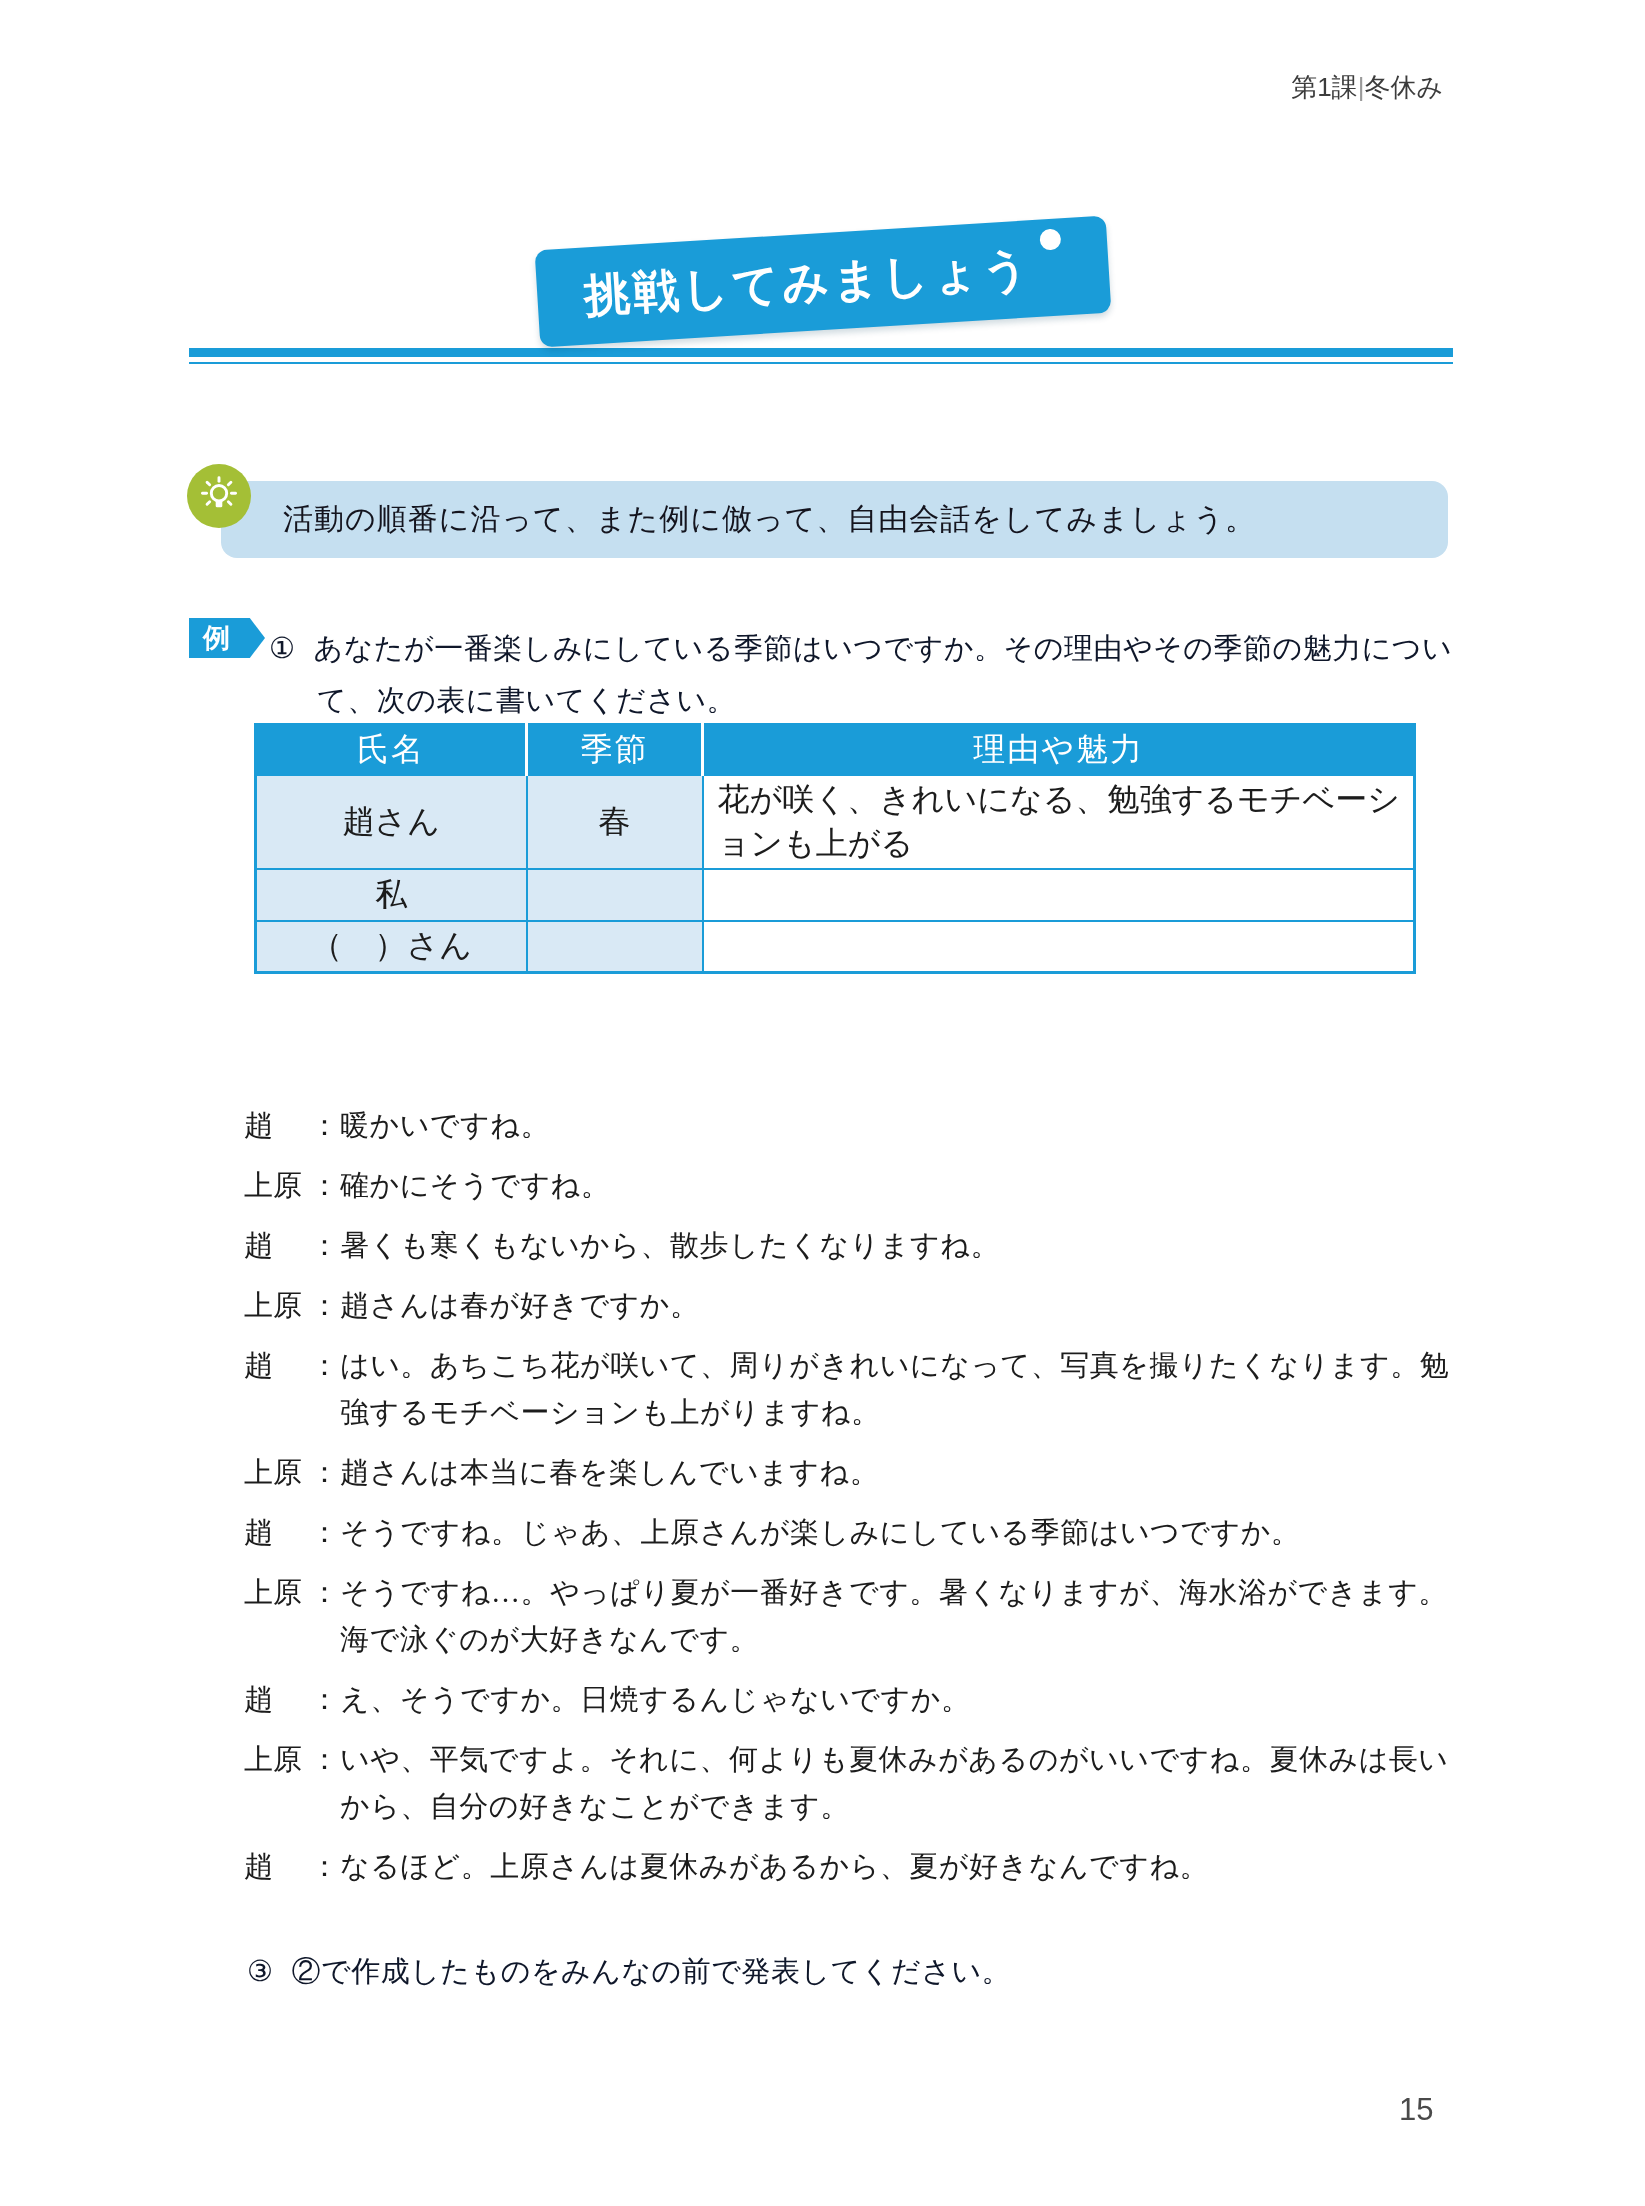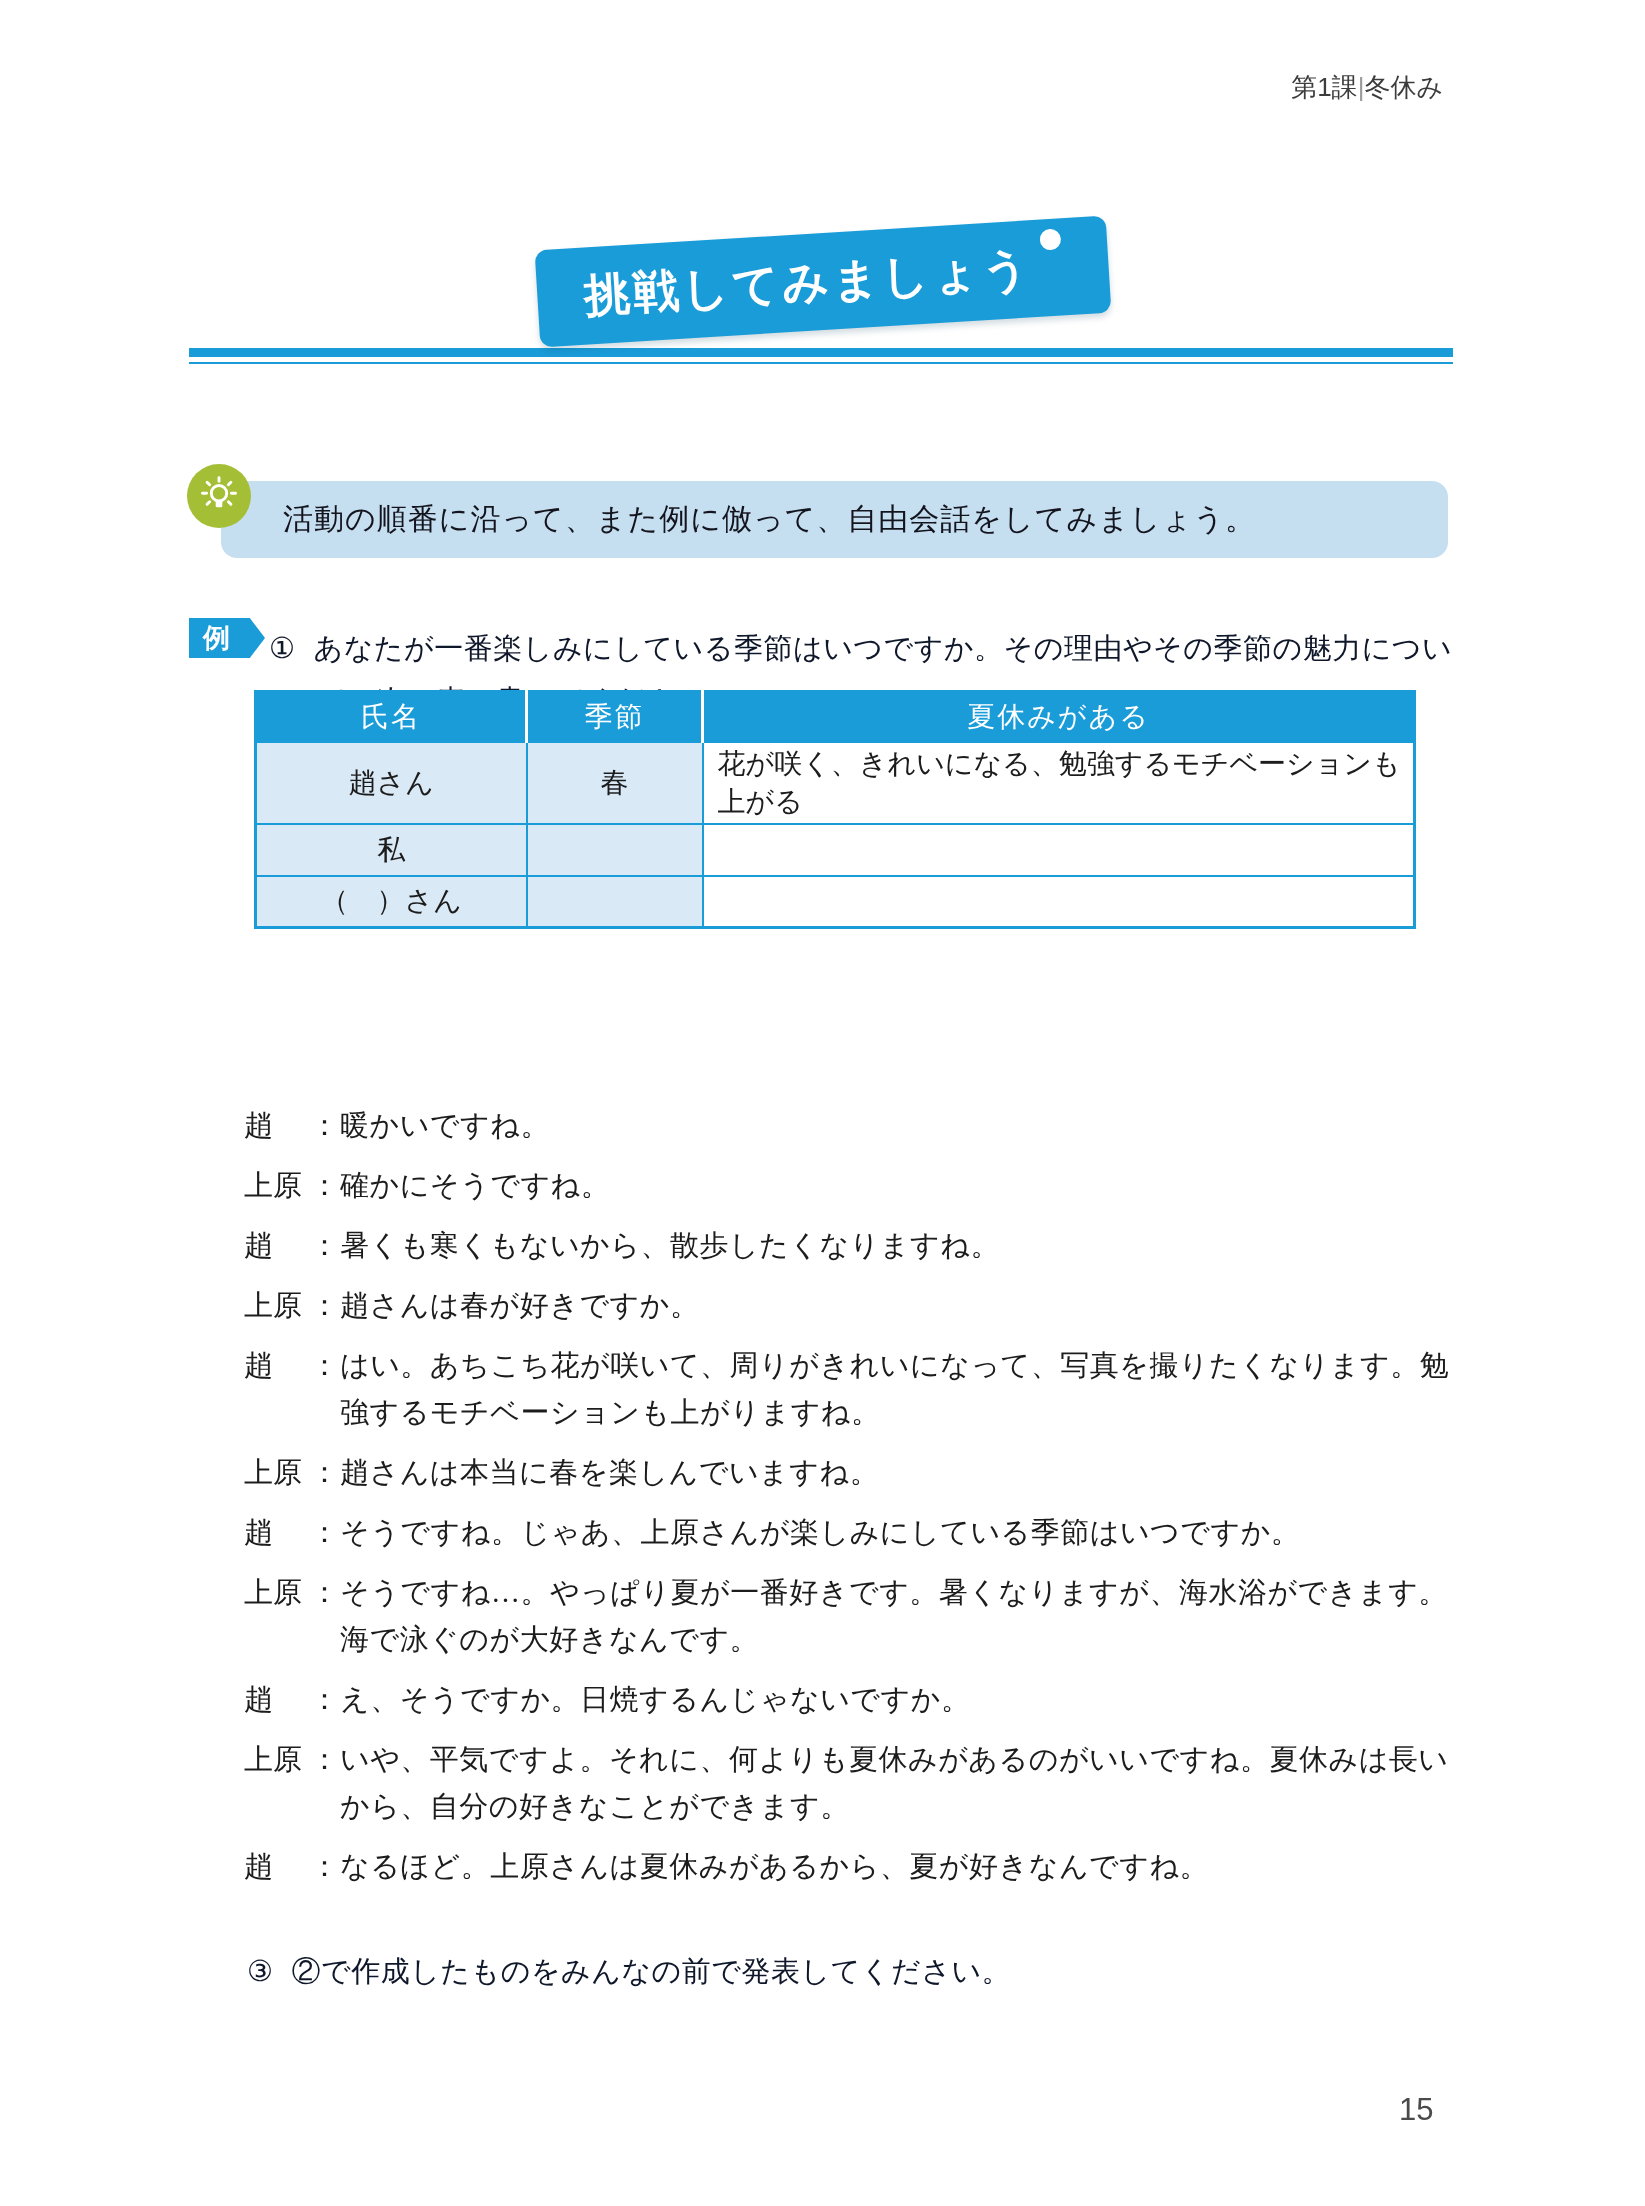--- a/index.html
+++ b/index.html
@@ -122,25 +122,25 @@
   .step .num { margin-right: 18px; }
   .step1 { position: absolute; left: 269px; top: 622px; width: 1189px; line-height: 52px; }
   .step1 .cont { margin-left: 48px; }
   .step2 { position: absolute; left: 247px; top: 1051px; }
   .step3 { position: absolute; left: 247px; top: 1952px; }
 
   
   .season-table {
     position: absolute;
     left: 254px;
-    top: 690px;
+    top: 723px;
     width: 1159px;
     border-collapse: collapse;
     table-layout: fixed;
-    font-size: 28px;
+    font-size: 32px;
   }
   .season-table col.c1 { width: 271px; }
   .season-table col.c2 { width: 176px; }
   .season-table col.c3 { width: 712px; }
   .season-table th {
     background: #1a9cd8;
     color: #ffffff;
     font-weight: normal;
     height: 50px;
     border: 2px solid #1a9cd8;
@@ -234,21 +234,21 @@
   <table class="season-table">
     <colgroup>
         <col class="c1">
         <col class="c2">
         <col class="c3">
       </colgroup>
     <thead>
       <tr>
         <th>氏名</th>
         <th>季節</th>
-        <th>夏休みがある</th>
+        <th>理由や魅力</th>
       </tr>
     </thead>
     <tbody>
       <tr>
         <td class="name">趙さん</td>
         <td class="season">春</td>
         <td class="reason">花が咲く、きれいになる、勉強するモチベーションも上がる</td>
       </tr>
       <tr>
         <td class="name">私</td>

